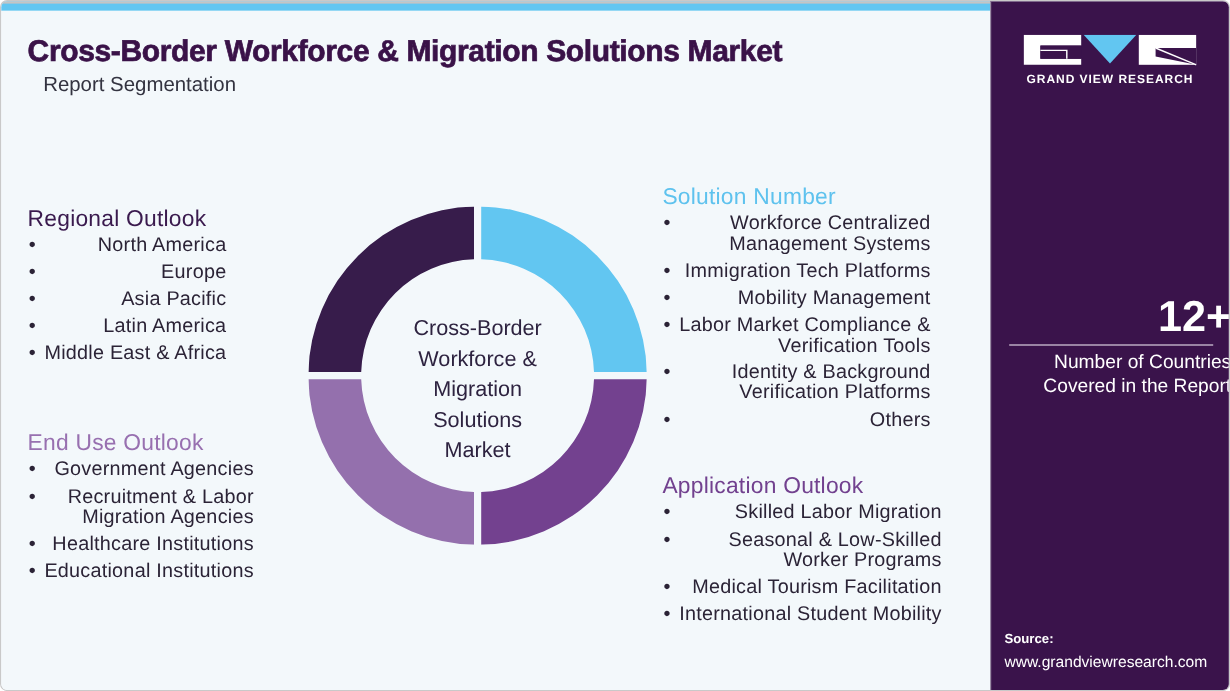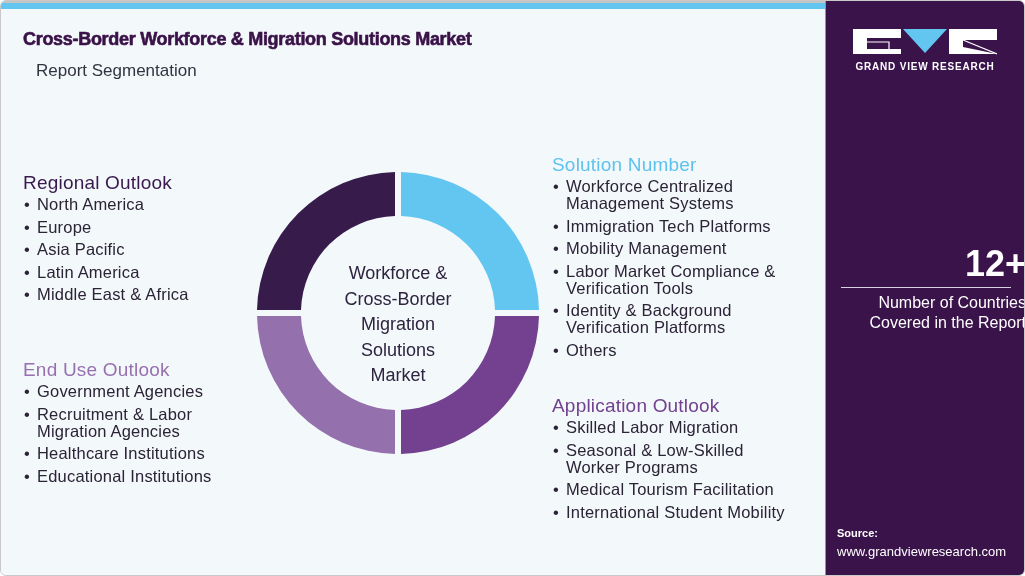--- a/index.html
+++ b/index.html
@@ -20,33 +20,33 @@
     background: #f3f8fb;
   }
   .side-panel {
     position: absolute; left: 824px; top: 0; width: 201px; height: 576px;
     background: #3a134b; border-left: 1px solid #9a8ca5;
   }
 
   .title {
     position: absolute; left: 22px; top: 28px;
     font-family: "Liberation Sans", sans-serif; font-weight: 900;
-    font-size: 18px; color: #3a1248; letter-spacing: -0.3px;
+    font-size: 25px; color: #3a1248; letter-spacing: -0.3px;
     -webkit-text-stroke: 0.6px #3a1248;
   }
   .subtitle {
     position: absolute; left: 35px; top: 60px;
     font-size: 17px; color: #333340;
   }
 
   .section { position: absolute; }
   .section h3 {
     font-size: 19px; font-weight: normal; margin-bottom: 2px; letter-spacing: 0.2px;
   }
-  .section ul { list-style: none; }
+  .section ul { list-style: none; text-align: right; }
   .section li {
     position: relative; padding-left: 14px; font-size: 16.5px; color: #2b2336;
     line-height: 17px; margin-bottom: 5.6px; letter-spacing: 0.2px;
   }
   .section li::before {
     content: "•"; position: absolute; left: 1px; top: 0; color: #2b2336;
   }
 
   .sec-regional { left: 22px; top: 171px; }
   .sec-regional h3 { color: #3a1a4e; }
@@ -129,22 +129,22 @@
       <path d="M 144 0 A 141 141 0 0 1 282 138 L 238 138 A 97 97 0 0 0 144 44 Z" fill="#62c6f1"></path>
 
       <path d="M 282 144 A 141 141 0 0 1 144 282 L 144 238 A 97 97 0 0 0 238 144 Z" fill="#73418f"></path>
 
       <path d="M 138 282 A 141 141 0 0 1 0 144 L 44 144 A 97 97 0 0 0 138 238 Z" fill="#9470ad"></path>
 
       <path d="M 0 138 A 141 141 0 0 1 138 0 L 138 44 A 97 97 0 0 0 44 138 Z" fill="#371c4b"></path>
     </g>
   </svg>
   <div class="donut-label">
+    <div>Cross-Border</div>
     <div>Workforce &amp;</div>
-    <div>Cross-Border</div>
     <div>Migration</div>
     <div>Solutions</div>
     <div>Market</div>
   </div>
 
   <div class="section sec-solution">
     <h3>Solution Number</h3>
     <ul>
       <li class="multiline">Workforce Centralized
 Management Systems</li>

